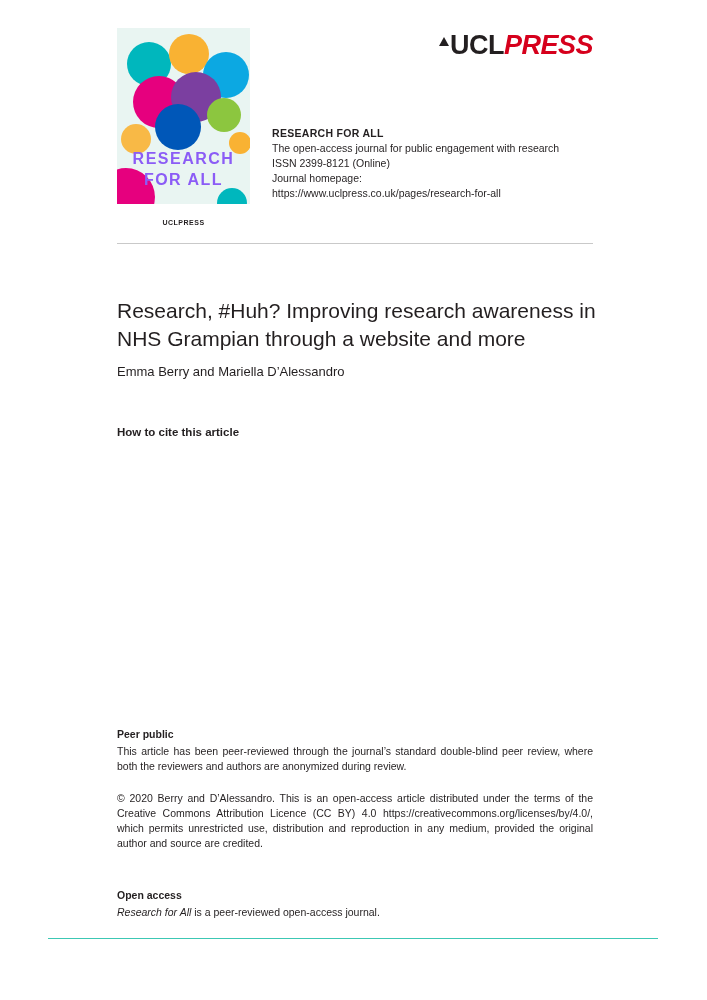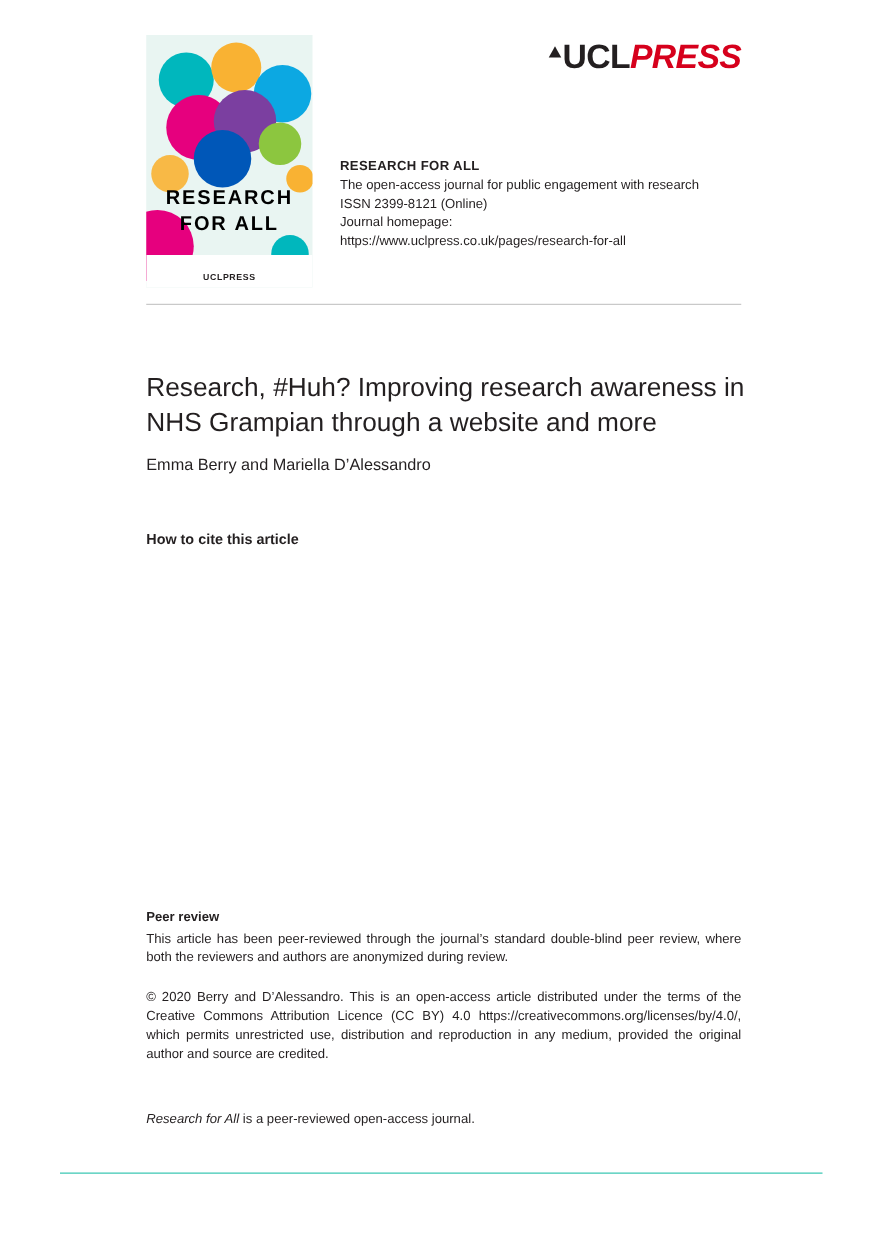--- a/index.html
+++ b/index.html
@@ -64,21 +64,21 @@
   .b11 { width: 22px; height: 22px; left: 112px; top: 104px; background: #f9b233; }
   .cover .c-title {
     position: absolute;
     left: 0; right: 0;
     top: 120px;
     text-align: center;
     font-family: "Liberation Sans", sans-serif;
     font-weight: bold;
     font-size: 16px;
     letter-spacing: 1.5px;
-    color: #000000;
+    color: #8b5cf6;
     line-height: 21px;
   }
   .cover .c-press {
     position: absolute;
     left: 0; right: 0;
     bottom: 4px;
     text-align: center;
     font-size: 7px;
     font-weight: bold;
     letter-spacing: .5px;
@@ -248,27 +248,28 @@
 
   <div class="rule rule-top"></div>
 
   <div class="title">Research, #Huh? Improving research awareness in NHS Grampian through a website and more</div>
   <div class="authors">Emma Berry and Mariella D’Alessandro</div>
 
   <div class="cite-head">How to cite this article</div>
 
 
   <div class="foot peer">
-    <h4>Peer review</h4>
+    <h4>Peer public</h4>
     <p>This article has been peer-reviewed through the journal’s standard double-blind peer review, where both the reviewers and authors are anonymized during review.</p>
   </div>
 
   <div class="foot copyright">
     <p>© 2020 Berry and D’Alessandro. This is an open-access article distributed under the terms of the Creative Commons Attribution Licence (CC BY) 4.0 https://creativecommons.org/licenses/by/4.0/, which permits unrestricted use, distribution and reproduction in any medium, provided the original author and source are credited.</p>
   </div>
 
   <div class="foot openaccess">
+    <h4>Open access</h4>
     <p><em>Research for All</em><span> is a peer-reviewed open-access journal.</span></p>
   </div>
 
   <div class="rule-bottom"></div>
 
 </div>
 
 </body></html>

